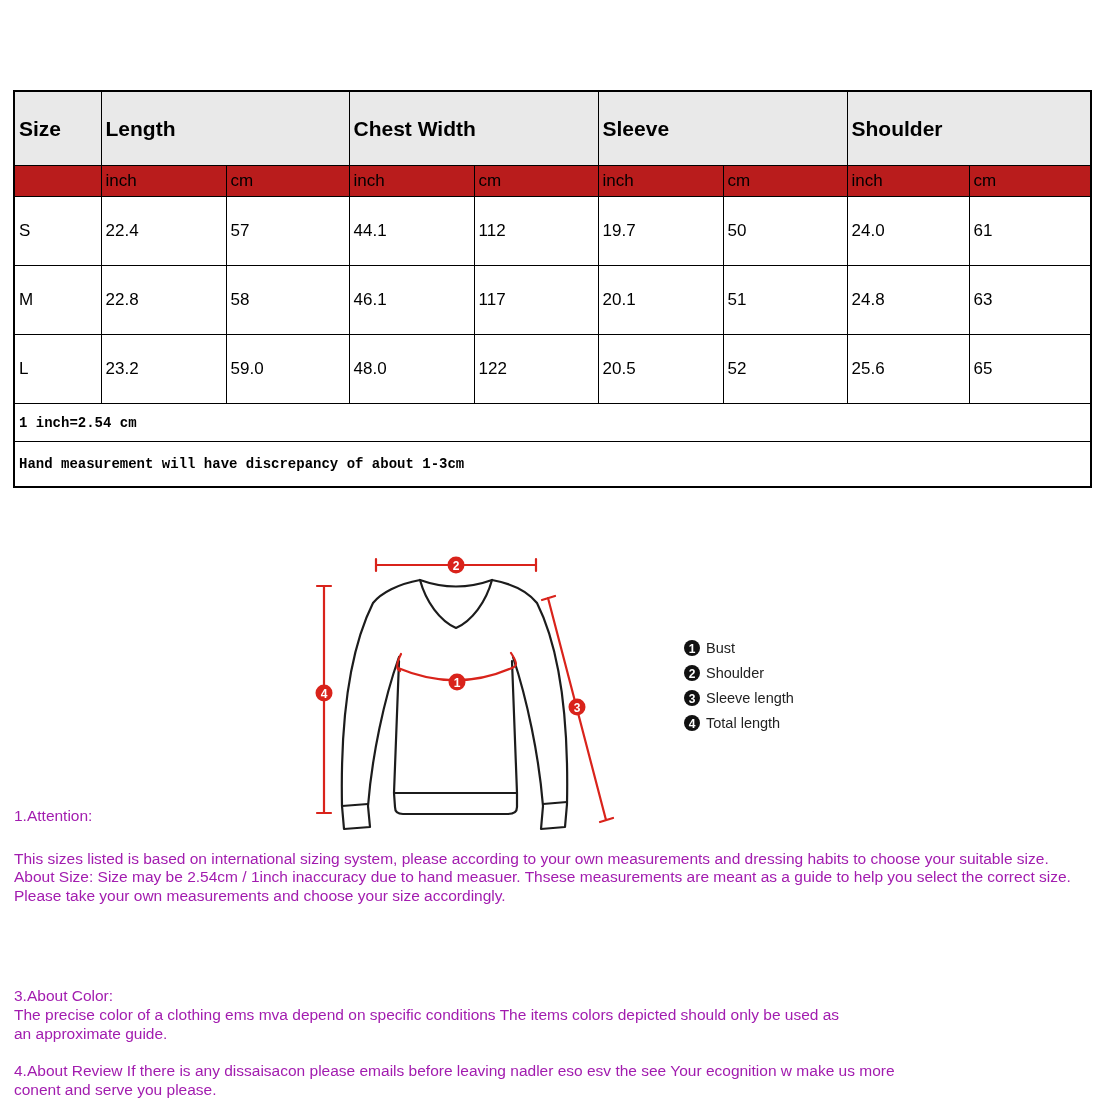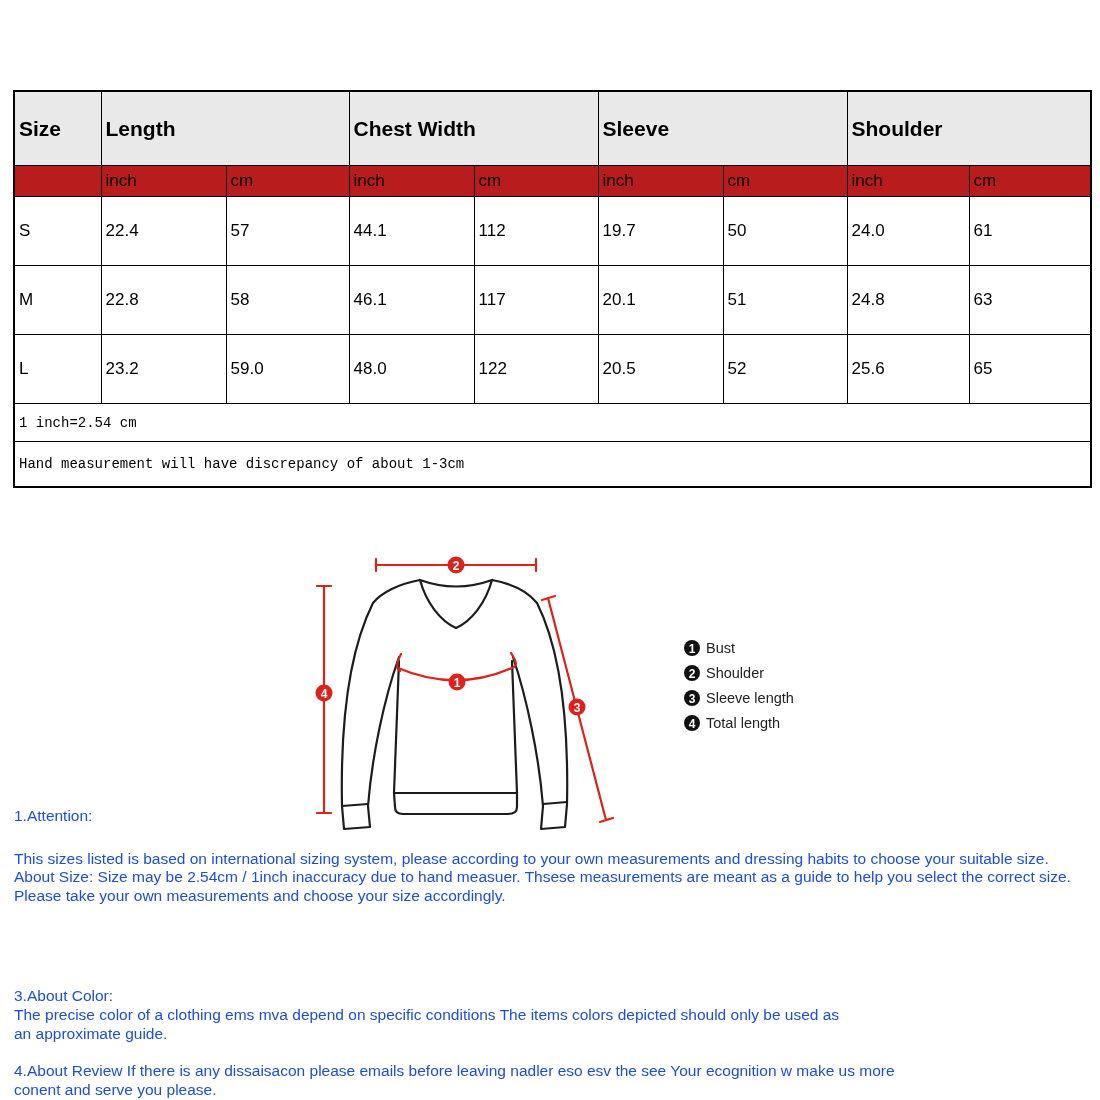--- a/index.html
+++ b/index.html
@@ -15,35 +15,35 @@
     border:2px solid #000;
   }
   .size-table th, .size-table td {
     border:1px solid #000; text-align:left; vertical-align:middle; padding:4px;
     overflow:hidden; white-space:nowrap;
   }
   .size-table tr.head th  { background:#e9e9e9; font-size:21px; font-weight:bold; height:65px; }
   .size-table tr.units td { background:#b91c1c; font-size:17px; font-weight:normal; height:22px; }
   .size-table tr.data td  { font-size:17px; height:60px; }
   .size-table tr.note td  {
-    font-family:"Liberation Mono", monospace; font-weight:normal; font-size:14px;margin-left:32px;
+    font-family:"Liberation Mono", monospace; font-weight:bold; font-size:14px;margin-left:32px;
   }
   .size-table tr.note1 td { height:29px; }
   .size-table tr.note2 td { height:36px; }
   
   svg.diagram { position:absolute; left:0; top:0; pointer-events:none; }
   .outline { fill:none; stroke:#1c1c1c; stroke-width:2.2; stroke-linejoin:round; stroke-linecap:round; }
   .redline { fill:none; stroke:#d9231b; stroke-width:2.2; stroke-linecap:round; }
   .redcirc { fill:#d9231b; stroke:none; }
   .blkcirc { fill:#111111; stroke:none; }
   .circnum { fill:#ffffff; font-size:12px; font-weight:bold; text-anchor:middle;
              font-family:"Liberation Sans", sans-serif; }
   .legtext { fill:#222222; font-size:14.5px; font-family:"Liberation Sans", sans-serif; }
   
-  .sec { position:absolute; left:14px; width:1080px; font-size:15.5px; line-height:19px; color:#1d4ed8; }
+  .sec { position:absolute; left:14px; width:1080px; font-size:15.5px; line-height:19px; color:#a21caf; }
   .sec .h { font-size:15.5px; }
   .sec1-body { margin-top:24px; }
 </style>
 </head>
 <body>
 
 <table class="size-table">
   <colgroup>
     <col style="width:87px">
       <col style="width:125px">

